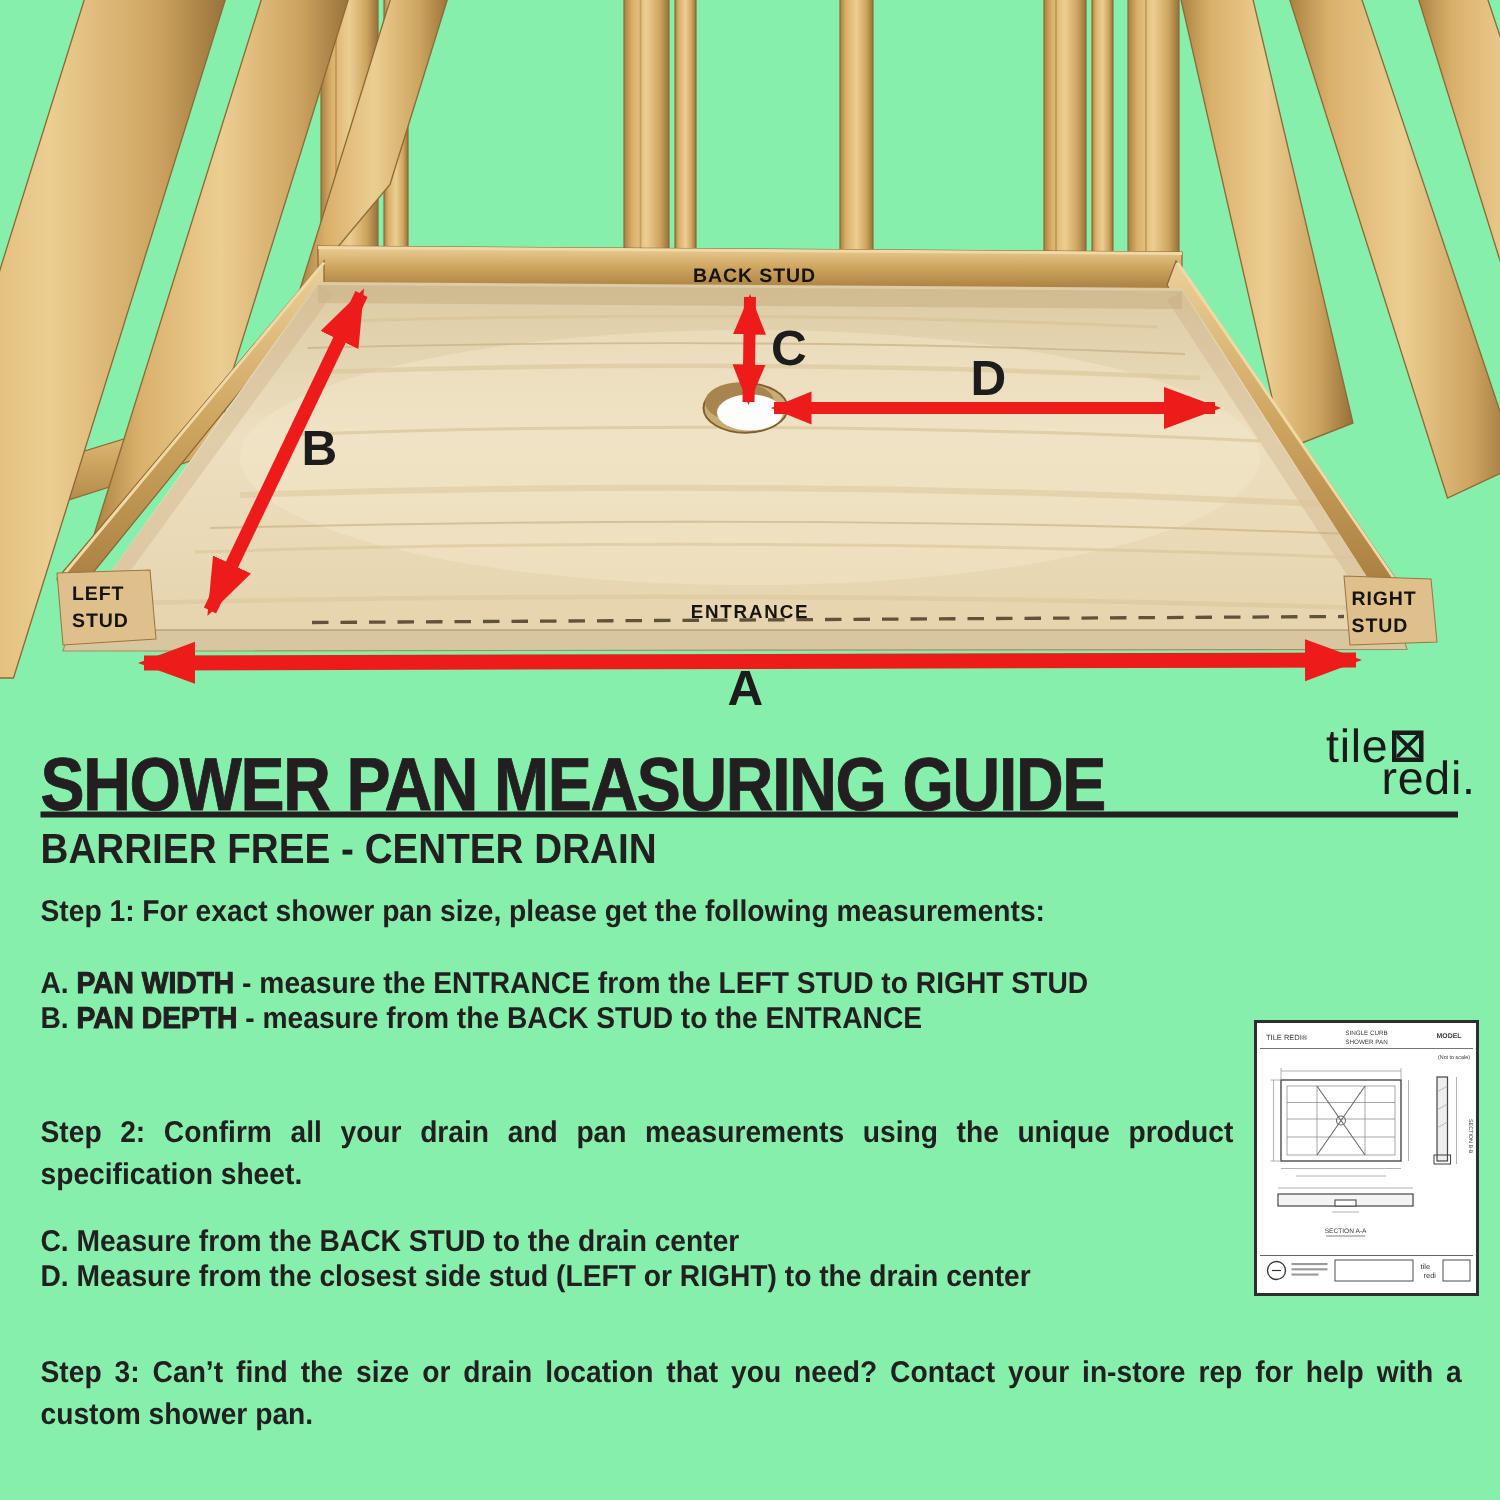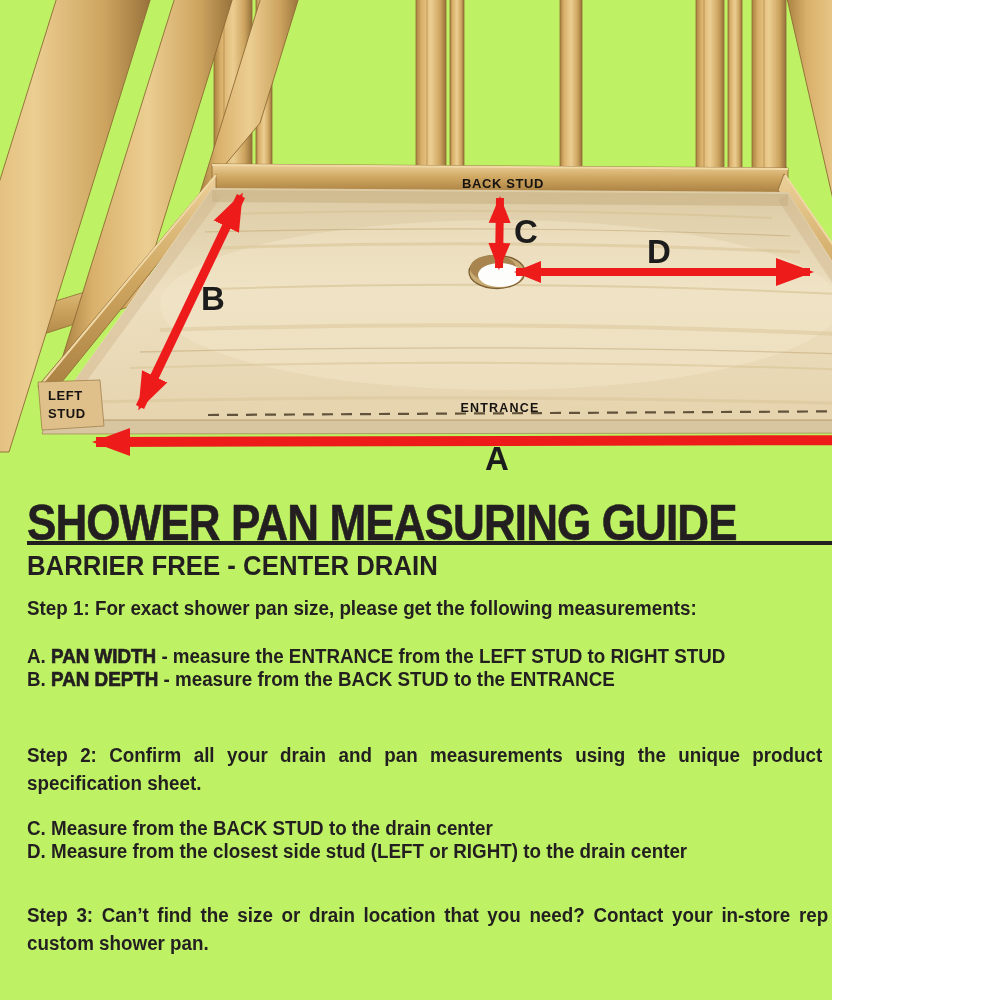--- a/index.html
+++ b/index.html
@@ -1,16 +1,16 @@
 <!DOCTYPE html>
 <html><head>
 <meta charset="utf-8">
 <style>
   html,body{margin:0;padding:0;background:#fff;}
-  .page{position:relative;width:832px;height:1000px;background:#bef264;overflow:hidden;
+  .page{position:relative;width:1000px;height:1000px;background:#86efac;overflow:hidden;
         font-family:"Liberation Sans",sans-serif;color:#231f20;}
   .photo{position:absolute;left:0;top:0;width:1000px;height:480px;display:block;}
   .photo text{font-family:"Liberation Sans",sans-serif;}
   .lbl{font-size:13px;font-weight:700;letter-spacing:.6px;fill:#161310;}
   .lbl-ent{font-size:12.5px;font-weight:700;letter-spacing:1.2px;fill:#161310;}
   .dimletter{font-size:33px;font-weight:700;fill:#1c1c1c;}
 
   .title{position:absolute;left:27px;top:494px;font-size:50px;font-weight:700;letter-spacing:-1px;
          transform:scaleX(.88);transform-origin:0 0;white-space:nowrap;-webkit-text-stroke:.6px #231f20;}
   .rule{position:absolute;left:27px;top:541px;width:945px;height:4px;background:#231f20;}

